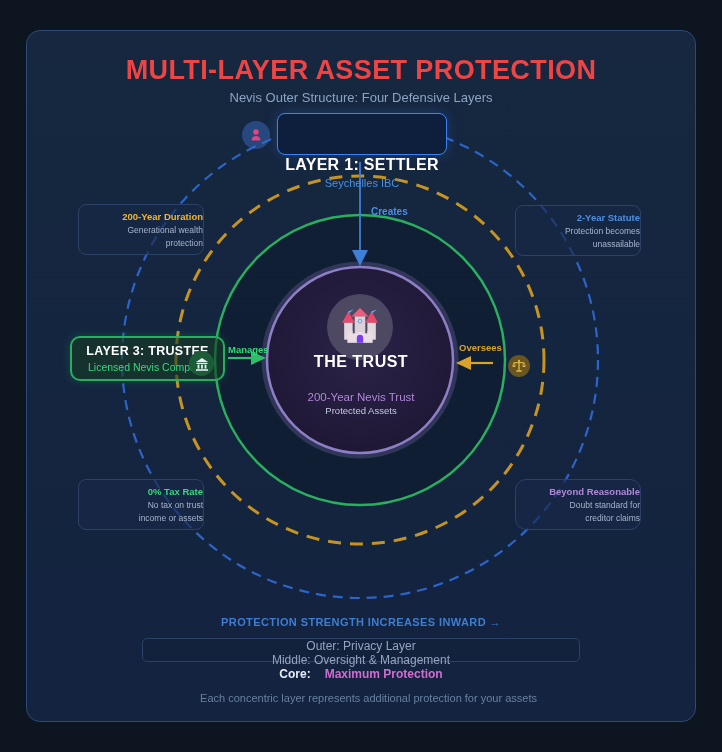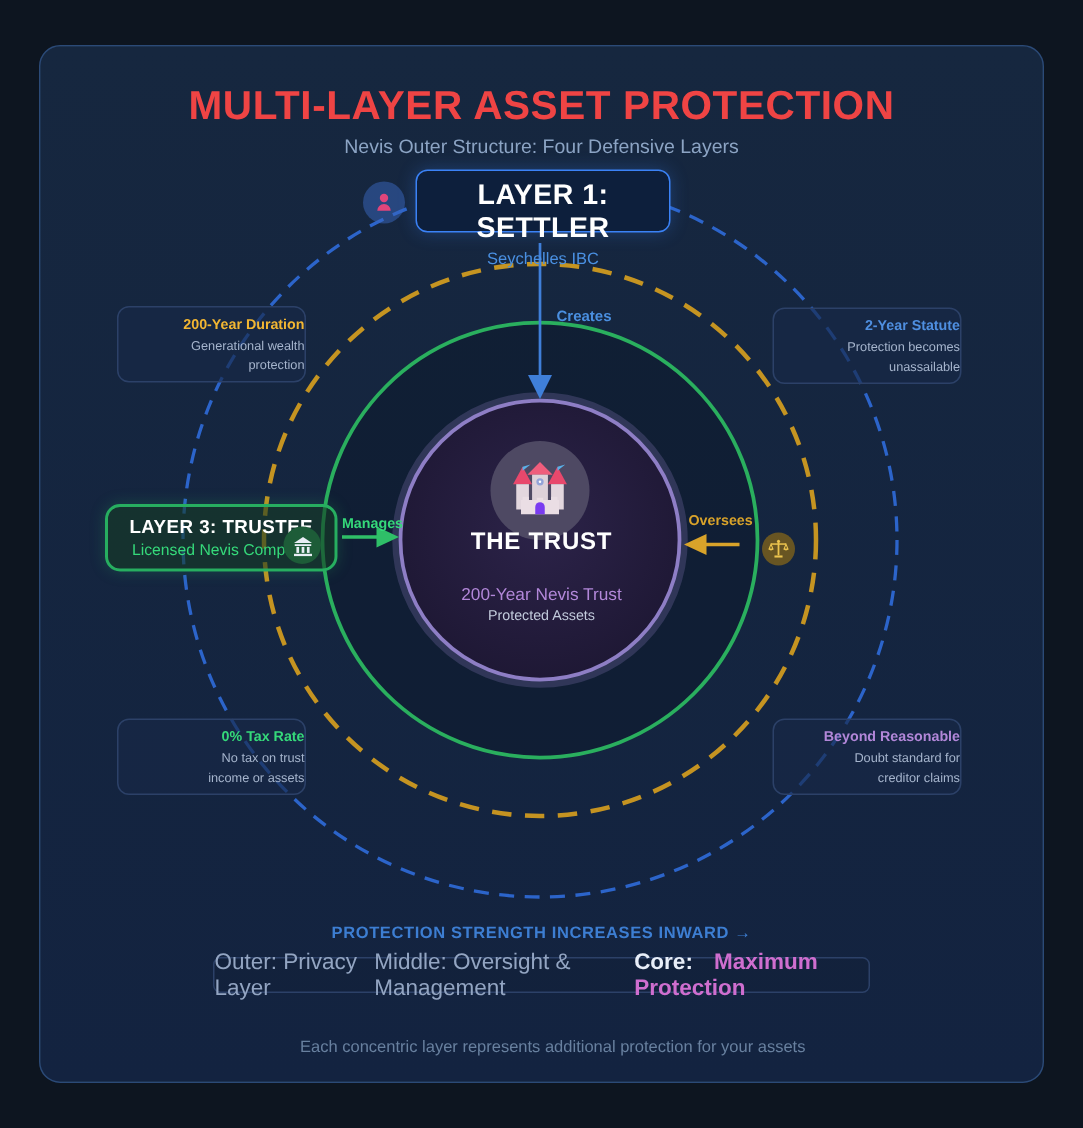--- a/index.html
+++ b/index.html
@@ -16,21 +16,21 @@
 
   svg.rings{position:absolute;left:0;top:0;width:722px;height:752px;pointer-events:none;}
 
   .node{position:absolute;text-align:center;box-sizing:border-box;}
   .node .t{font-weight:bold;color:#ffffff;letter-spacing:.3px;}
   .node .s{margin-top:3px;}
 
   .settler{left:277px;top:113px;width:170px;height:42px;border:1.5px solid #3b82f6;
            border-radius:8px;background:#0d1f3c;box-shadow:0 0 12px rgba(59,130,246,.28);
            padding-top:6px;}
-  .settler .t{font-size:19px;}
+  .settler .t{font-size:16px;margin-top:36px;}
   .settler .s{font-size:11px;color:#4a90e2;}
 
   .trustee{left:70px;top:336px;width:155px;height:45px;border:2px solid #27ae60;
            border-radius:10px;background:rgba(21,60,37,.6);box-shadow:0 0 10px rgba(39,174,96,.25);
            padding-top:6px;}
   .trustee .t{font-size:12.5px;}
   .trustee .s{font-size:10.5px;color:#35d97a;}
 
   .protector{left:497px;top:335px;width:148px;height:45px;border:2px solid #dfa32e;
              border-radius:10px;background:rgba(26,19,6,.85);box-shadow:0 0 10px rgba(223,163,46,.25);
@@ -54,27 +54,27 @@
   .lbl-manages{left:228px;top:344px;color:#35d97a;font-size:9.5px;}
   .lbl-oversees{left:459px;top:342px;color:#d9a32a;font-size:9.5px;}
 
   .info{position:absolute;width:124px;height:43px;border:1px solid #2c4168;border-radius:8px;
         background:rgba(23,40,70,.65);text-align:right;padding-top:6px;box-sizing:content-box;}
   .info .it{font-size:9.5px;font-weight:bold;}
   .info .il{font-size:8.5px;color:#a6b5cd;line-height:1.55;margin-top:2px;}
   .info-duration{left:78px;top:204px;} .info-duration .it{color:#f2b632;}
   .info-statute{left:515px;top:205px;} .info-statute .it{color:#4f8fe0;}
   .info-tax{left:78px;top:479px;} .info-tax .it{color:#35d97a;}
-  .info-standard{left:515px;top:479px;} .info-standard .it{color:#b287d9;}
+  .info-standard{left:515px;top:479px;border-radius:11px;} .info-standard .it{color:#b287d9;}
 
   .strength{top:616px;font-size:11px;font-weight:bold;color:#3d7ed2;letter-spacing:.4px;}
   .legendbar{position:absolute;left:142px;top:638px;width:436px;height:22px;
              border:1px solid #2c4168;border-radius:5px;background:rgba(18,32,56,.5);
              display:flex;align-items:center;justify-content:space-between;
-             font-size:15px;color:#93a5c2;}
+             font-size:12px;color:#93a5c2;flex-direction:column;}
   .legendbar .core-l{color:#e8eef8;font-weight:bold;}
   .legendbar .core-v{color:#cf6ecf;font-weight:bold;margin-left:14px;}
   .footer{top:692px;font-size:11px;color:#68809f;padding-left:15px;}
 </style>
 </head>
 <body>
 
 <div id="app">
   <div class="panel abs"></div>
 

